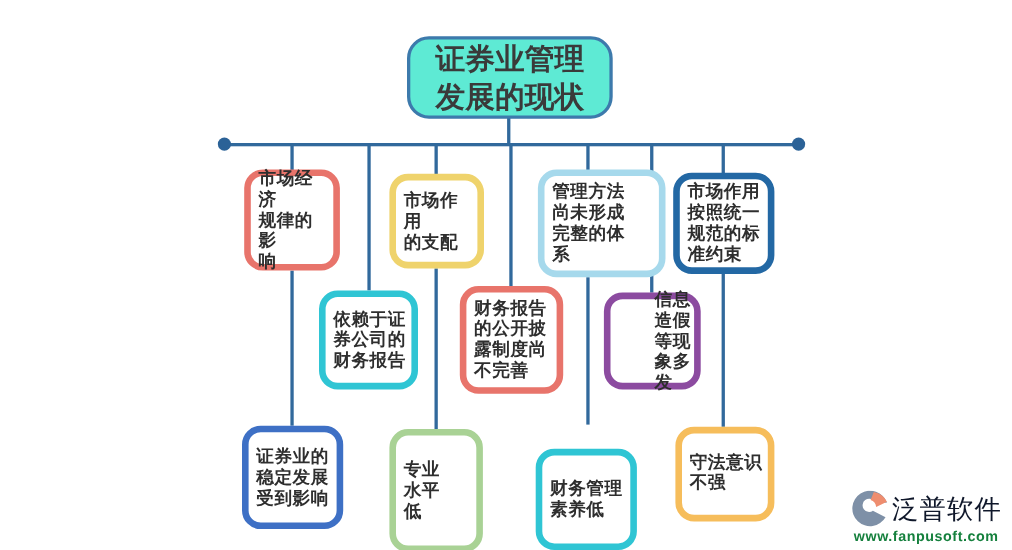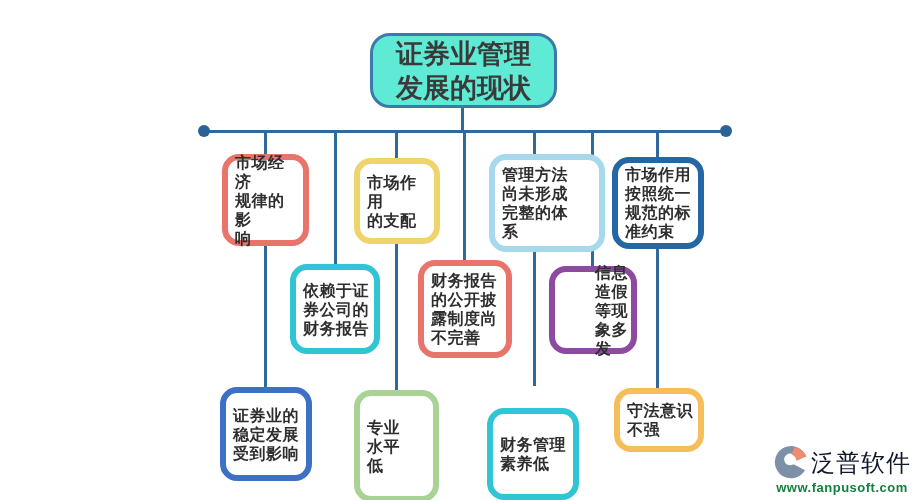--- a/index.html
+++ b/index.html
@@ -85,21 +85,21 @@
 发</div>
 
   <div class="node" style="left: 220px; top: 387px; width: 92px; height: 94px; border-color: rgb(62, 112, 197);">证券业的
 稳定发展
 受到影响</div>
   <div class="node" style="left: 354px; top: 390px; width: 85px; height: 112px; border-color: rgb(169, 210, 149);">专业
 水平
 低</div>
   <div class="node" style="left: 487px; top: 408px; width: 92px; height: 92px; border-color: rgb(47, 197, 212);">财务管理
 素养低</div>
-  <div class="node" style="left: 614px; top: 388px; width: 90px; height: 64px; border-color: rgb(246, 189, 91);">守法意识
+  <div class="node" style="left: 614px; top: 388px; width: 90px; height: 86px; border-color: rgb(246, 189, 91); font-family: Liberation Mono, monospace;">守法意识
 不强</div>
 
   <div class="wm">
     <div class="wm-top">
       <span style="display:inline-flex;">
         <svg width="34" height="34" viewBox="0 0 40 40">
           <path fill="#7E90A7" d="M38 13 A19 19 0 1 0 36.5 28.5 L23 21.5 A7 7 0 1 1 24.5 11.5 Z"></path>
           <path fill="#EE8D6F" d="M24 1.5 A19 19 0 0 1 38 12 L26.5 17.5 A9 9 0 0 0 20.5 10 Z"></path>
         </svg>
       </span>

